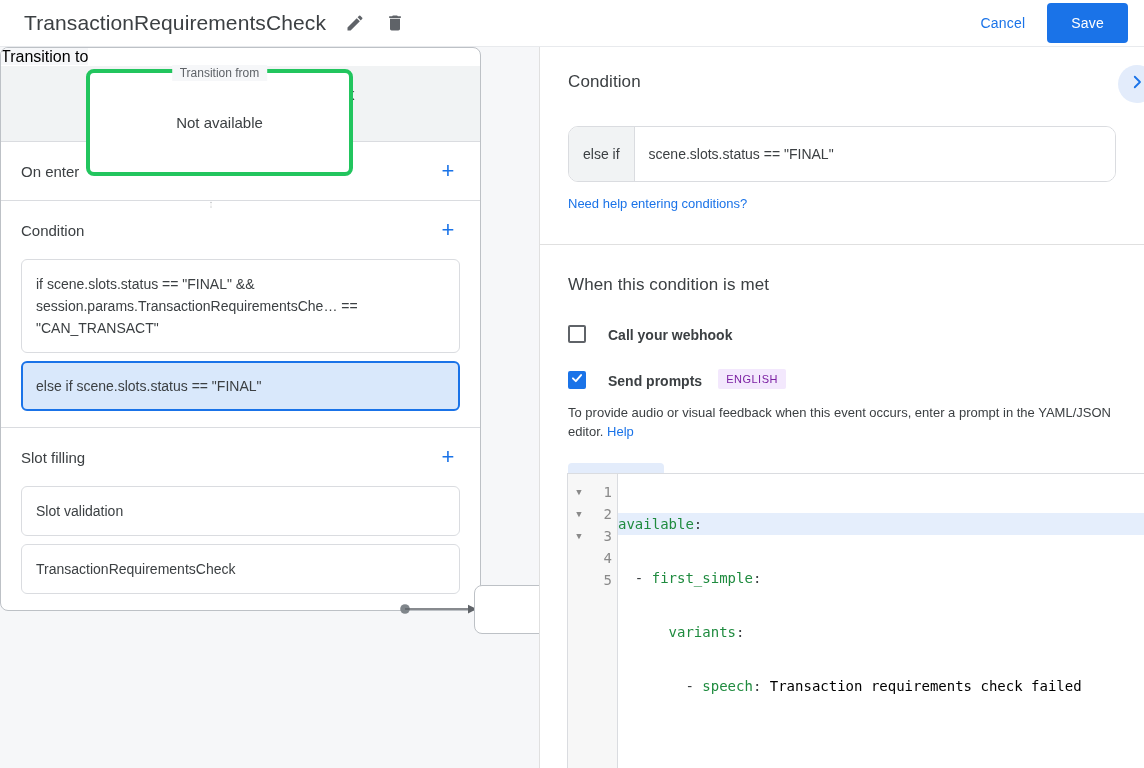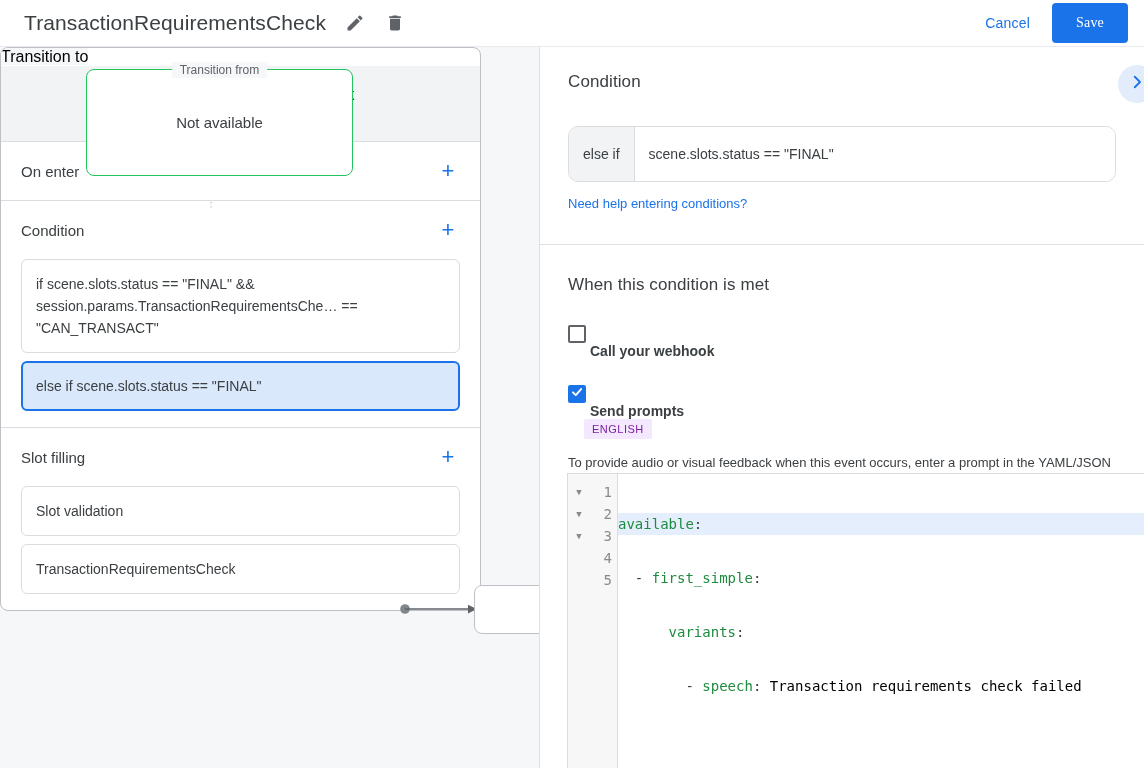--- a/index.html
+++ b/index.html
@@ -54,21 +54,21 @@
     color: #ffffff;
     font-size: 14px;
     font-weight: 500;
     padding: 0 24px;
     height: 40px;
     border: none;
     border-radius: 4px;
     cursor: pointer;
     letter-spacing: 0.2px;
     margin-left: 8px;
-    font-family: Liberation Serif, serif;
+    font-family: Liberation Sans, sans-serif;
   }
 
   
   .body-wrap {
     display: flex;
     height: 721px;
     width: 1144px;
   }
 
   
@@ -77,21 +77,21 @@
     height: 721px;
     background: #f6f7f9;
     position: relative;
     border-right: 1px solid #e0e0e0;
     overflow: hidden;
   }
 
   
   .fset {
     position: absolute;
-    border: 1px solid #22c55e;
+    border: 4px solid #22c55e;
     border-radius: 8px;
     background: #ffffff;
   }
   .fset > legend, .fset .legend {
     position: absolute;
     top: -8px;
     left: 50%;
     transform: translateX(-50%);
     background: #f6f7f9;
     padding: 0 8px;
@@ -245,21 +245,21 @@
     font-family: inherit;
     background: #ffffff;
   }
   .link {
     color: #1a73e8;
     font-size: 13px;
     text-decoration: none;
     cursor: pointer;
   }
 
-  .check-row { display: flex; align-items: flex-start; flex-direction: column; }
+  .check-row { display: flex; align-items: flex-end; }
   .cbox {
     width: 18px; height: 18px;
     border: 2px solid #5f6368;
     border-radius: 2px;
     background: #ffffff;
     cursor: pointer;
     flex: 0 0 auto;
   }
   .cbox.checked {
     background: #1a73e8;

